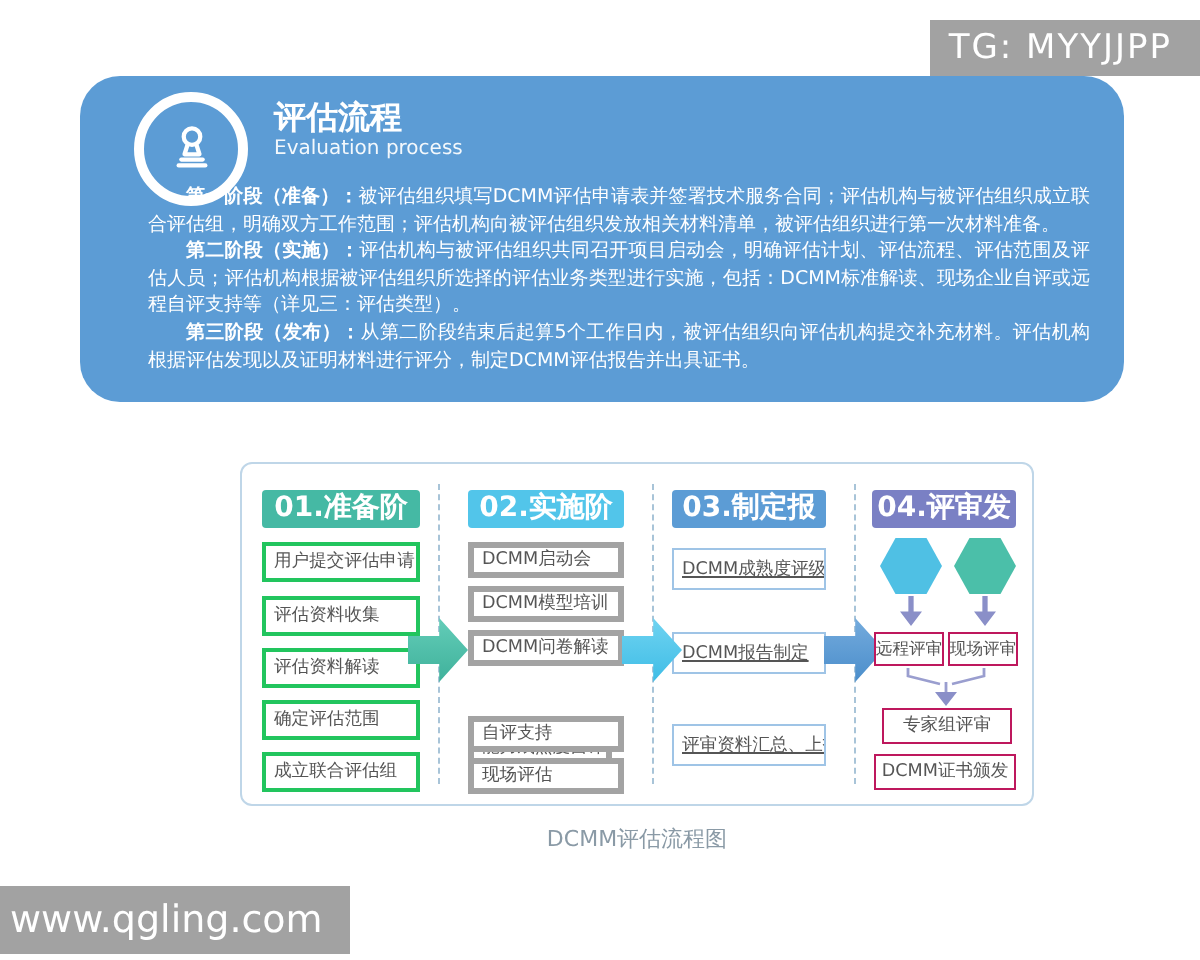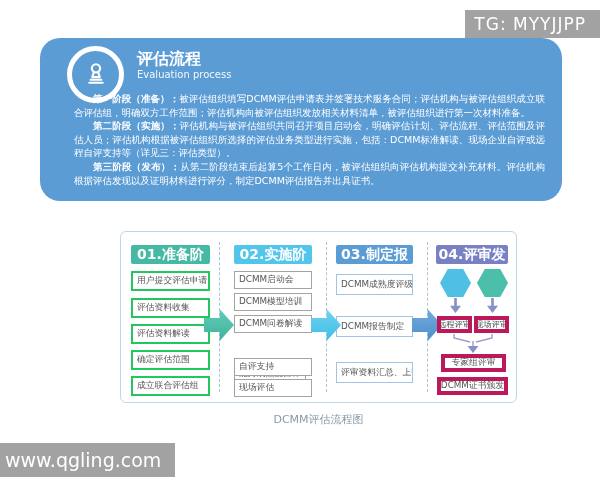--- a/index.html
+++ b/index.html
@@ -27,23 +27,23 @@
   .banner-text .ph{font-weight:bold;}
   
   .flow{position:absolute;left:120px;top:231px;width:397px;height:172px;
     background:#fff;border:1px solid #bfd6e8;border-radius:6px;box-sizing:border-box;}
   .sep{position:absolute;top:10px;bottom:10px;width:0;border-left:1px dashed #a8c4d8;}
   .stage-h{position:absolute;top:13px;height:19px;line-height:19px;text-align:center;
     color:#fff;font-size:14px;font-weight:bold;border-radius:2px;}
   .ibox{position:absolute;box-sizing:border-box;background:#fff;font-size:8.8px;color:#555;
     padding:0 4px;display:flex;align-items:center;white-space:nowrap;overflow:hidden;}
   .b1{border:2px solid #22c55e;}
-  .b2{border:1px solid #a3a3a3;}
-  .b3{border:1px solid #9fc4e6;}
-  .b4{border:4px solid #be185d;justify-content:center;padding:0 2px;}
+  .b2{border:3px solid #a3a3a3;}
+  .b3{border:1px solid #9fc4e6;text-decoration:underline;}
+  .b4{border:1px solid #be185d;justify-content:center;padding:0 2px;}
   
   .rarrow{position:absolute;top:77px;width:30px;height:32px;
     clip-path:polygon(0 28%,52% 28%,52% 0,100% 50%,52% 100%,52% 72%,0 72%);}
   .ra1{background:linear-gradient(180deg,#63cdb8,#3fb19b);}
   .ra2{background:linear-gradient(180deg,#6fd3f1,#3fbde6);}
   .ra3{background:linear-gradient(180deg,#74abdd,#4b8ecb);}
   
   .hex{position:absolute;width:31px;height:28px;
     clip-path:polygon(25% 0,75% 0,100% 50%,75% 100%,25% 100%,0 50%);}
   .hex-blue{background:#4fc0e4;}

